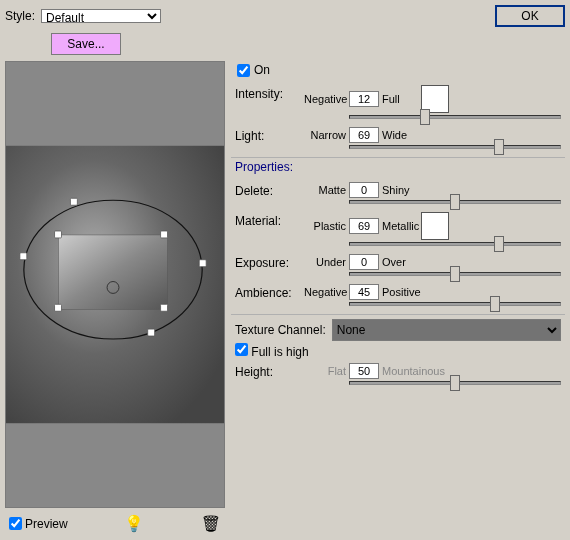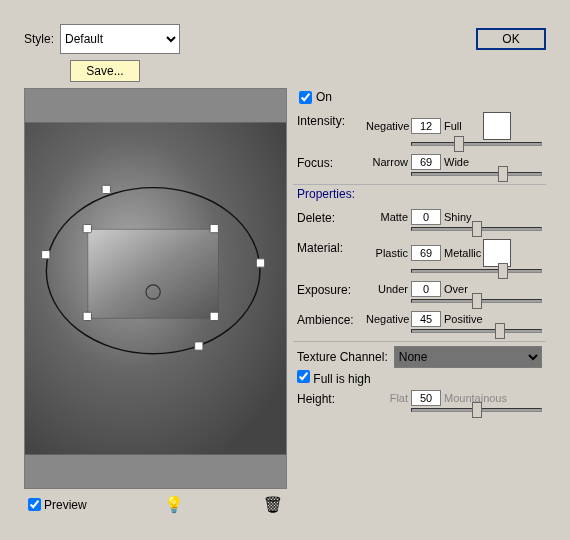--- a/index.html
+++ b/index.html
@@ -10,72 +10,72 @@
       width: 570px;
       height: 540px;
       overflow: hidden;
     }
     .dialog {
       width: 570px;
       height: 540px;
       background: #d4d0c8;
       display: flex;
       flex-direction: column;
-      padding: 24px;
+      padding: 5px;
       gap: 4px;
     }
     .top-row {
       display: flex;
       align-items: center;
       gap: 6px;
       margin-bottom: 2px;
     }
     .top-row label {
       font-size: 12px;
     }
     .style-select {
       width: 120px;
-      height: 30px;
+      height: 14px;
       font-size: 12px;
       background: white;
       border: 1px solid #7a7a7a;
     }
     .btn-ok {
       margin-left: auto;
       width: 70px;
       height: 22px;
       font-size: 12px;
       background: #d4d0c8;
       border: 2px solid #003087;
       cursor: pointer;
     }
     .btn-save, .btn-delete {
       width: 70px;
       height: 22px;
       font-size: 12px;
-      background: #fef9c3;
+      background: #f0abfc;
       border: 1px solid #7a7a7a;
       cursor: pointer;
     }
     .btn-cancel {
       width: 70px;
       height: 22px;
       font-size: 12px;
       background: #d4d0c8;
       border: 1px solid #7a7a7a;
       cursor: pointer;
     }
     .main-content {
       display: flex;
       flex: 1;
       gap: 6px;
     }
     
     .preview-panel {
-      width: 264px;
+      width: 220px;
       display: flex;
       flex-direction: column;
       gap: 4px;
     }
     .preview-canvas {
       flex: 1;
       background: #888;
       border: 1px solid #7a7a7a;
       position: relative;
       overflow: hidden;
@@ -287,21 +287,21 @@
             <div class="color-swatch"></div>
           </div>
           <div class="slider-line">
             <span class="lbl-sm"></span>
             <input type="range" min="0" max="100" value="35" style="flex: 1 1 0%;">
           </div>
         </div>
       </div>
 
       <div class="row-with-label" style="padding:2px 4px;">
-        <span class="param-label">Focus:</span>
+        <span class="param-label">Light:</span>
         <div class="sliders-stack">
           <div class="slider-line">
             <span class="lbl-sm">Narrow</span>
             <input class="num-box" type="text" value="69" style="">
             <span class="lbl-sm-right">Wide</span>
           </div>
           <div class="slider-line">
             <span class="lbl-sm"></span>
             <input type="range" min="0" max="100" value="72" style="flex: 1 1 0%;">
           </div>

